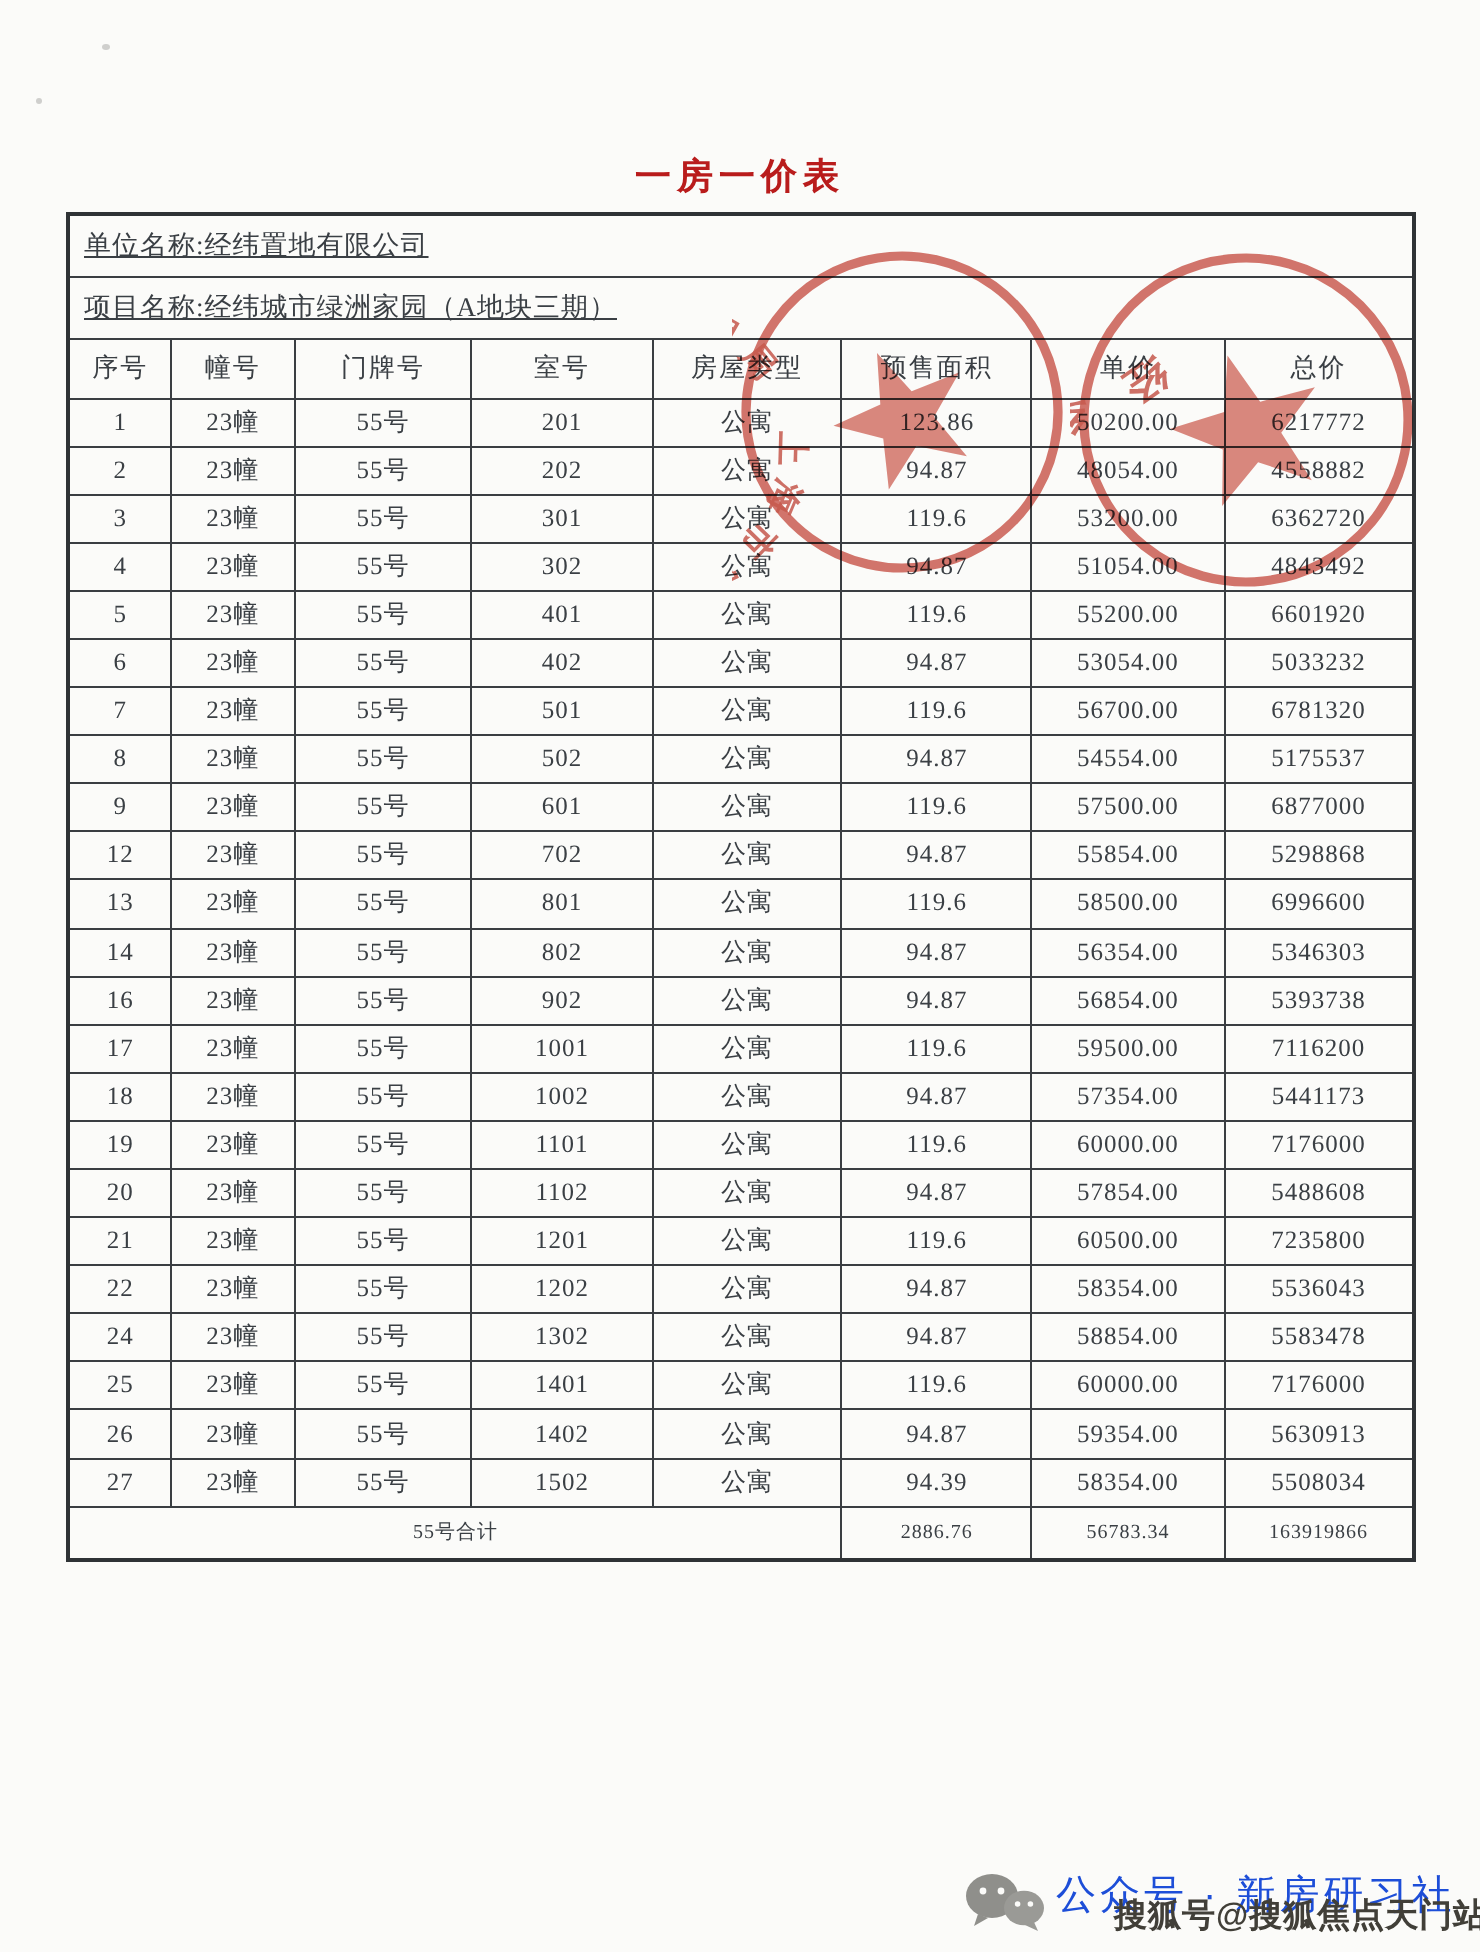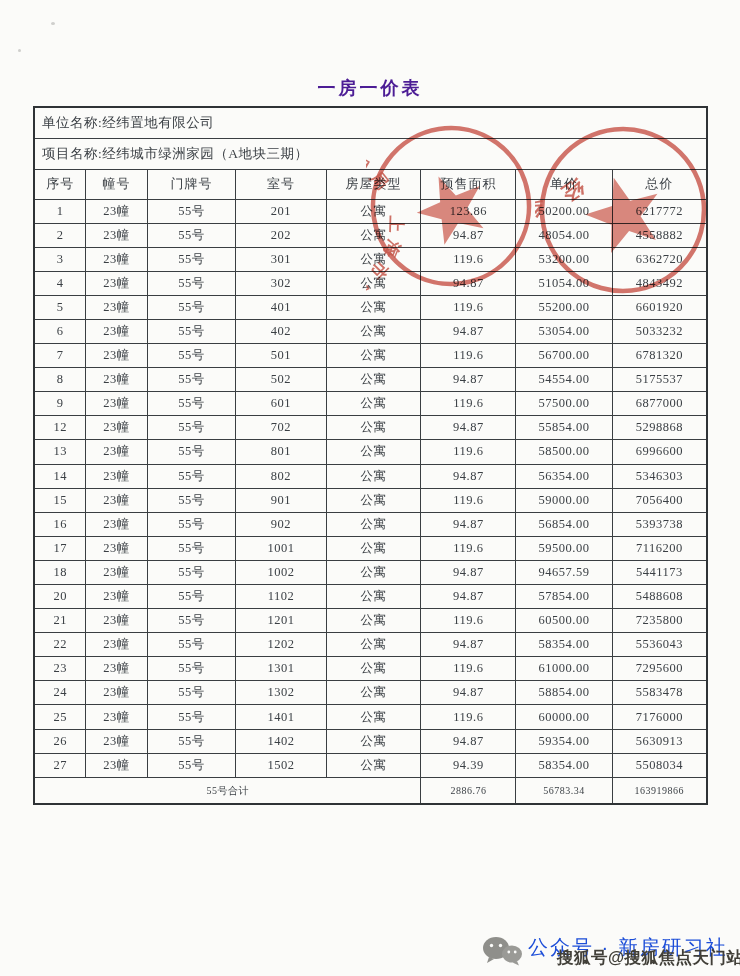--- a/index.html
+++ b/index.html
@@ -17,21 +17,21 @@
   .speck.s1 { left: 51px; top: 22px; width: 4px; height: 3px; }
   .speck.s2 { left: 18px; top: 49px; width: 3px; height: 3px; }
 
   .doc-title {
     position: absolute;
     top: 76px; left: 0; width: 100%;
     text-align: center;
     font-size: 18px;
     font-weight: bold;
     letter-spacing: 3px;
-    color: #4c1d95;
+    color: #b91c1c;
   }
 
   table.price {
     position: absolute;
     left: 33px; top: 106px;
     width: 675px;
     border-collapse: collapse;
     table-layout: fixed;
     border: 2.2px solid #2f3336;
     background: transparent;
@@ -45,20 +45,21 @@
     padding: 0 2px;
     overflow: hidden;
     white-space: nowrap;
   }
   tr.info-row td {
     height: 31px;
     text-align: left;
     padding-left: 7px;
     font-size: 13.5px;
     letter-spacing: .5px;
+    text-decoration: underline;
   }
   tr.head-row td { height: 30px; font-size: 13px; letter-spacing: 1px; }
   tr.data-row td { height: 24.1px; letter-spacing: .5px; }
   tr.total-row td { height: 27px; font-size: 10px; letter-spacing: .5px; }
 
   .stamp {
     position: absolute;
     mix-blend-mode: multiply;
     pointer-events: none;
   }
@@ -250,30 +251,20 @@
           <td>14</td>
           <td>23幢</td>
           <td>55号</td>
           <td>802</td>
           <td>公寓</td>
           <td>94.87</td>
           <td>56354.00</td>
           <td>5346303</td>
         </tr>
         <tr class="data-row">
-          <td>15</td>
-          <td>23幢</td>
-          <td>55号</td>
-          <td>901</td>
-          <td>公寓</td>
-          <td>119.6</td>
-          <td>59000.00</td>
-          <td>7056400</td>
-        </tr>
-        <tr class="data-row">
           <td>16</td>
           <td>23幢</td>
           <td>55号</td>
           <td>902</td>
           <td>公寓</td>
           <td>94.87</td>
           <td>56854.00</td>
           <td>5393738</td>
         </tr>
         <tr class="data-row">
@@ -286,22 +277,32 @@
           <td>59500.00</td>
           <td>7116200</td>
         </tr>
         <tr class="data-row">
           <td>18</td>
           <td>23幢</td>
           <td>55号</td>
           <td>1002</td>
           <td>公寓</td>
           <td>94.87</td>
-          <td>94657.59</td>
+          <td>57354.00</td>
           <td>5441173</td>
+        </tr>
+        <tr class="data-row">
+          <td>19</td>
+          <td>23幢</td>
+          <td>55号</td>
+          <td>1101</td>
+          <td>公寓</td>
+          <td>119.6</td>
+          <td>60000.00</td>
+          <td>7176000</td>
         </tr>
         <tr class="data-row">
           <td>20</td>
           <td>23幢</td>
           <td>55号</td>
           <td>1102</td>
           <td>公寓</td>
           <td>94.87</td>
           <td>57854.00</td>
           <td>5488608</td>
@@ -318,30 +319,20 @@
         </tr>
         <tr class="data-row">
           <td>22</td>
           <td>23幢</td>
           <td>55号</td>
           <td>1202</td>
           <td>公寓</td>
           <td>94.87</td>
           <td>58354.00</td>
           <td>5536043</td>
-        </tr>
-        <tr class="data-row">
-          <td>23</td>
-          <td>23幢</td>
-          <td>55号</td>
-          <td>1301</td>
-          <td>公寓</td>
-          <td>119.6</td>
-          <td>61000.00</td>
-          <td>7295600</td>
         </tr>
         <tr class="data-row">
           <td>24</td>
           <td>23幢</td>
           <td>55号</td>
           <td>1302</td>
           <td>公寓</td>
           <td>94.87</td>
           <td>58854.00</td>
           <td>5583478</td>

